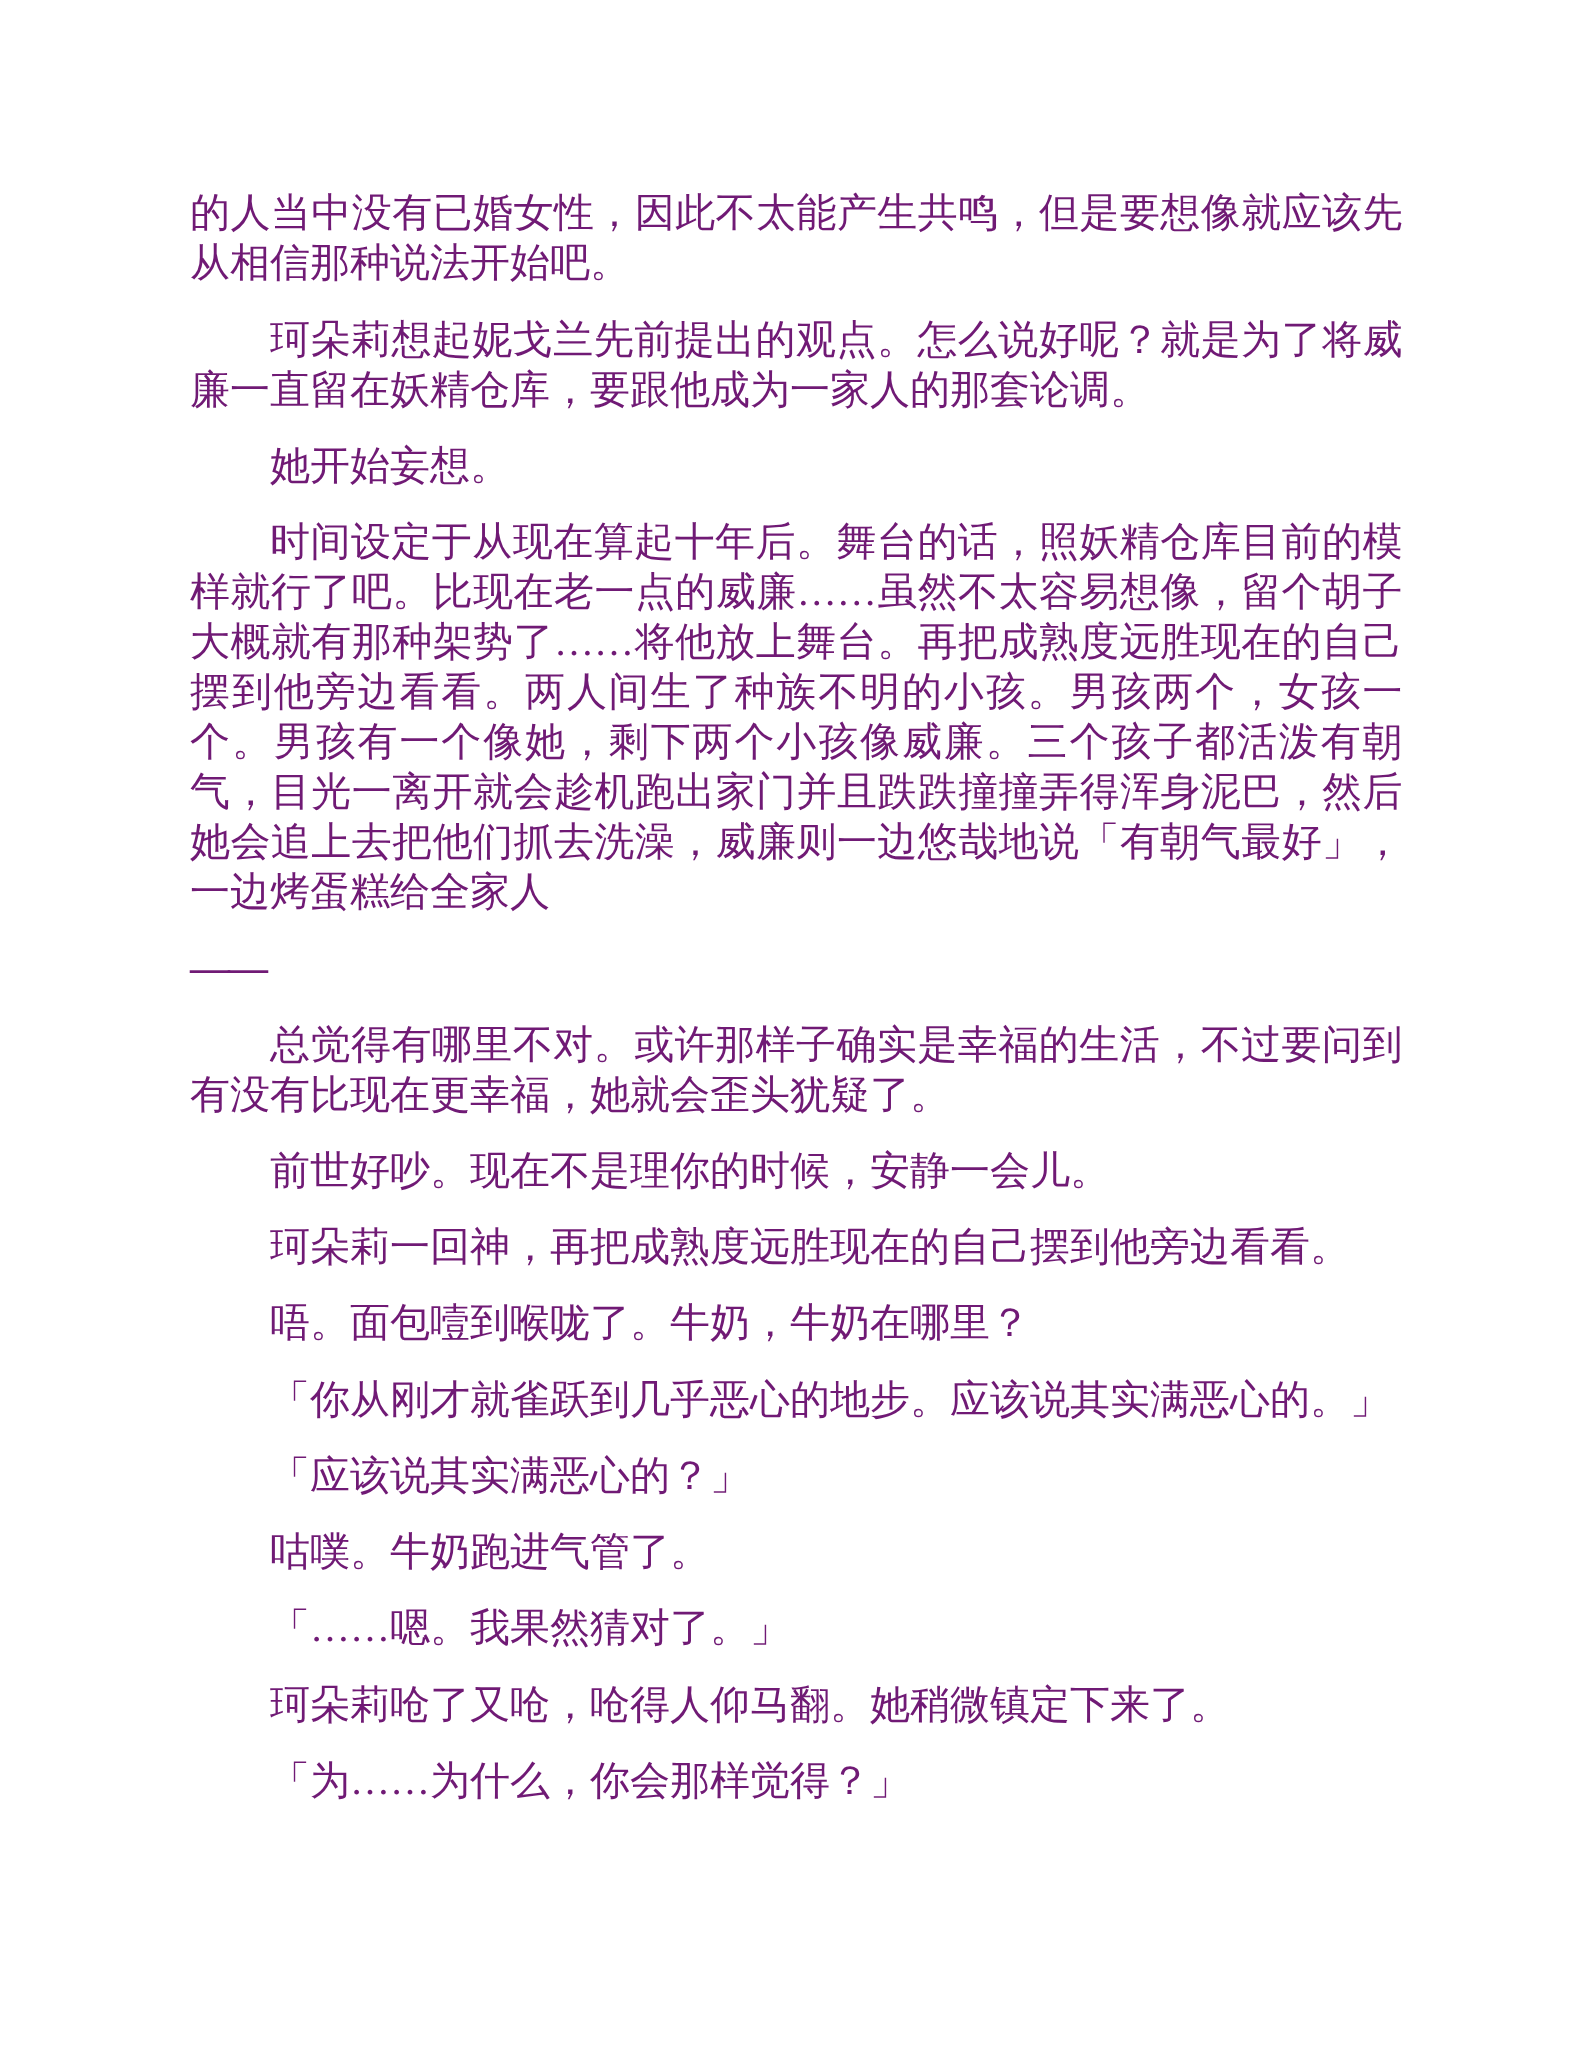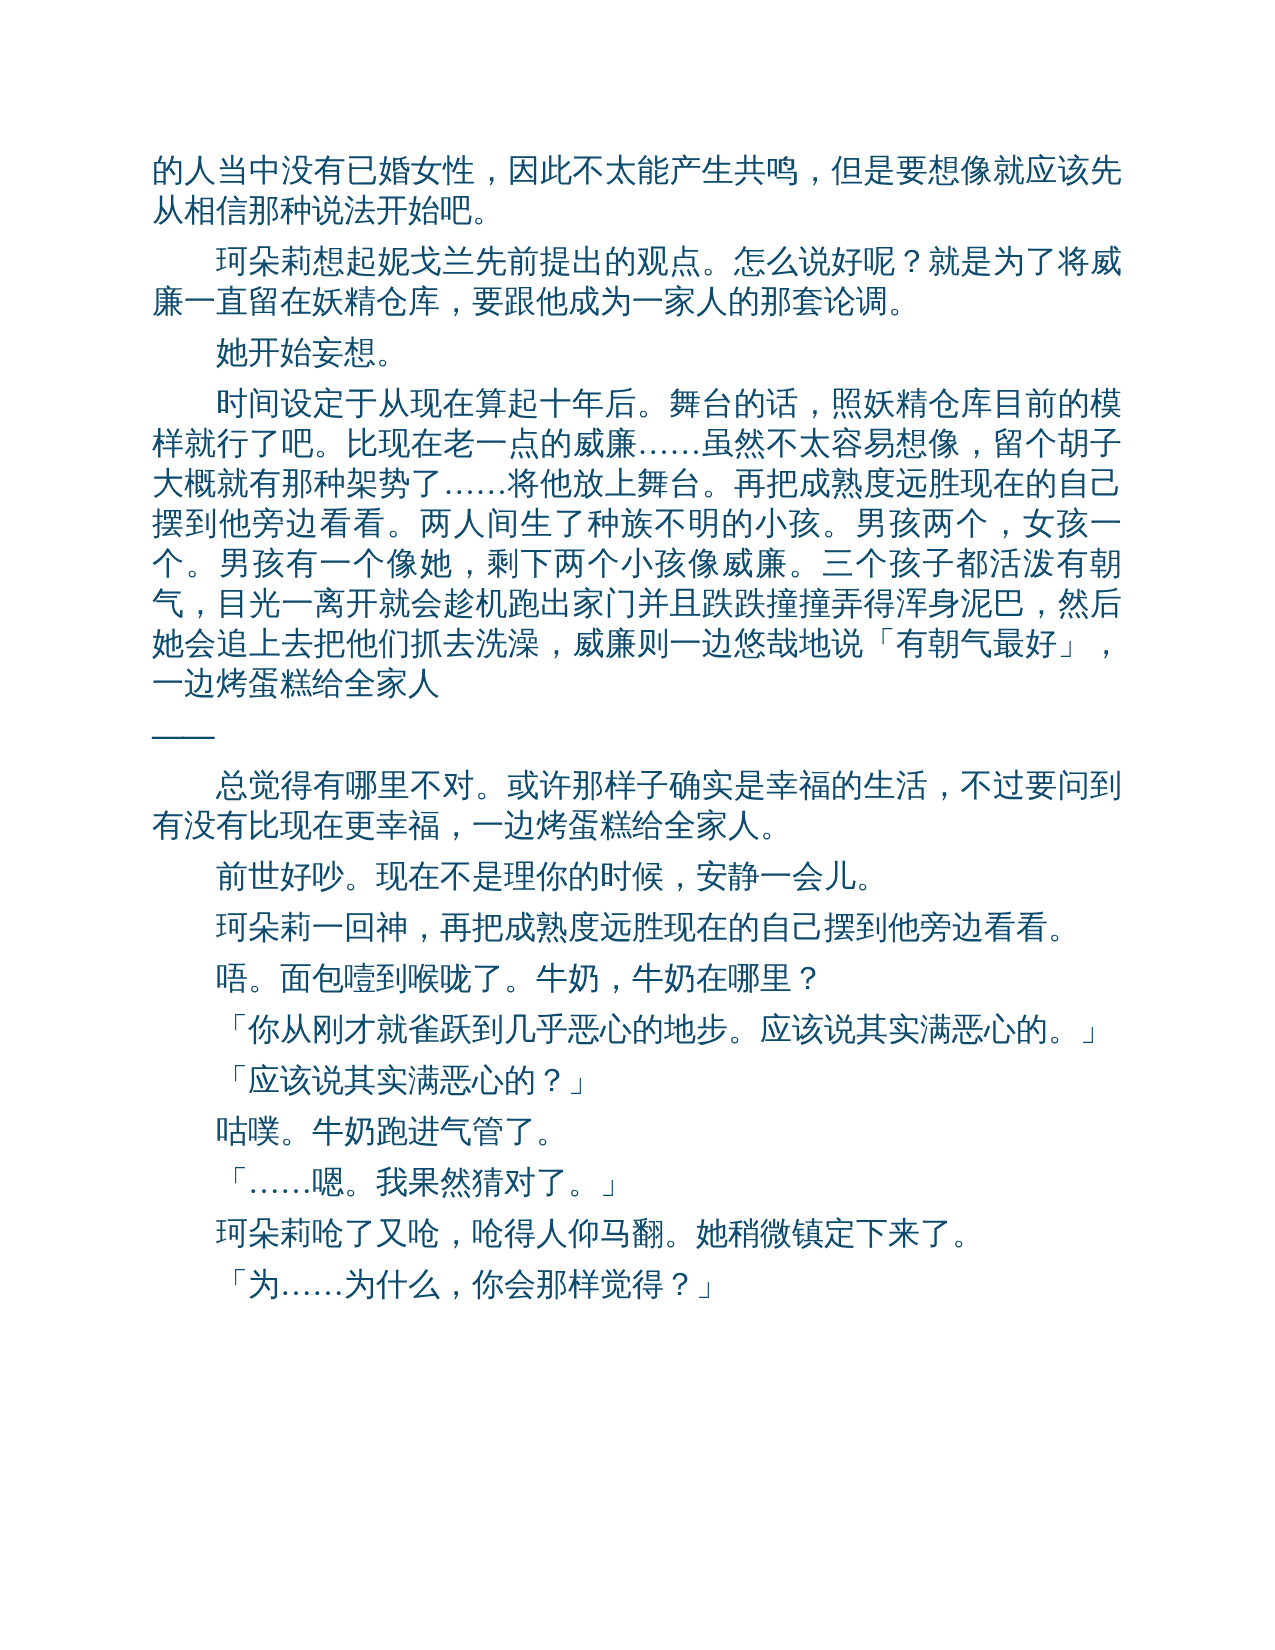--- a/index.html
+++ b/index.html
@@ -11,54 +11,54 @@
     position: relative;
     width: 1275px;
     height: 1650px;
     background: #ffffff;
     box-sizing: border-box;
     padding: 150px 153px 0 152px;
     overflow: hidden;
   }
   .text-column {
     width: 100%;
-    color: #0c4a6e;
+    color: #701a75;
     font-family: "Liberation Serif", "DejaVu Serif", serif;
     font-size: 32px;
     line-height: 40px;
     text-align: justify;
   }
   .para {
     margin: 0;
     text-indent: 2em;
     word-break: break-all;
     overflow-wrap: anywhere;
   }
   .para + .para {
-    margin-top: 11px;
+    margin-top: 21px;
   }
   .para.no-indent {
     text-indent: 0;
   }
   .para.dash-line {
     letter-spacing: -0.05em;
     font-weight: bold;
   }
 </style>
 </head>
 <body>
 
 <div class="page">
   <div class="text-column">
     <p class="para no-indent">的人当中没有已婚女性，因此不太能产生共鸣，但是要想像就应该先从相信那种说法开始吧。</p>
     <p class="para">珂朵莉想起妮戈兰先前提出的观点。怎么说好呢？就是为了将威廉一直留在妖精仓库，要跟他成为一家人的那套论调。</p>
     <p class="para">她开始妄想。</p>
     <p class="para">时间设定于从现在算起十年后。舞台的话，照妖精仓库目前的模样就行了吧。比现在老一点的威廉……虽然不太容易想像，留个胡子大概就有那种架势了……将他放上舞台。再把成熟度远胜现在的自己摆到他旁边看看。两人间生了种族不明的小孩。男孩两个，女孩一个。男孩有一个像她，剩下两个小孩像威廉。三个孩子都活泼有朝气，目光一离开就会趁机跑出家门并且跌跌撞撞弄得浑身泥巴，然后她会追上去把他们抓去洗澡，威廉则一边悠哉地说「有朝气最好」，一边烤蛋糕给全家人</p>
     <p class="para no-indent dash-line">——</p>
-    <p class="para">总觉得有哪里不对。或许那样子确实是幸福的生活，不过要问到有没有比现在更幸福，一边烤蛋糕给全家人。</p>
+    <p class="para">总觉得有哪里不对。或许那样子确实是幸福的生活，不过要问到有没有比现在更幸福，她就会歪头犹疑了。</p>
     <p class="para">前世好吵。现在不是理你的时候，安静一会儿。</p>
     <p class="para">珂朵莉一回神，再把成熟度远胜现在的自己摆到他旁边看看。</p>
     <p class="para">唔。面包噎到喉咙了。牛奶，牛奶在哪里？</p>
     <p class="para">「你从刚才就雀跃到几乎恶心的地步。应该说其实满恶心的。」</p>
     <p class="para">「应该说其实满恶心的？」</p>
     <p class="para">咕噗。牛奶跑进气管了。</p>
     <p class="para">「……嗯。我果然猜对了。」</p>
     <p class="para">珂朵莉呛了又呛，呛得人仰马翻。她稍微镇定下来了。</p>
     <p class="para">「为……为什么，你会那样觉得？」</p>
   </div>

